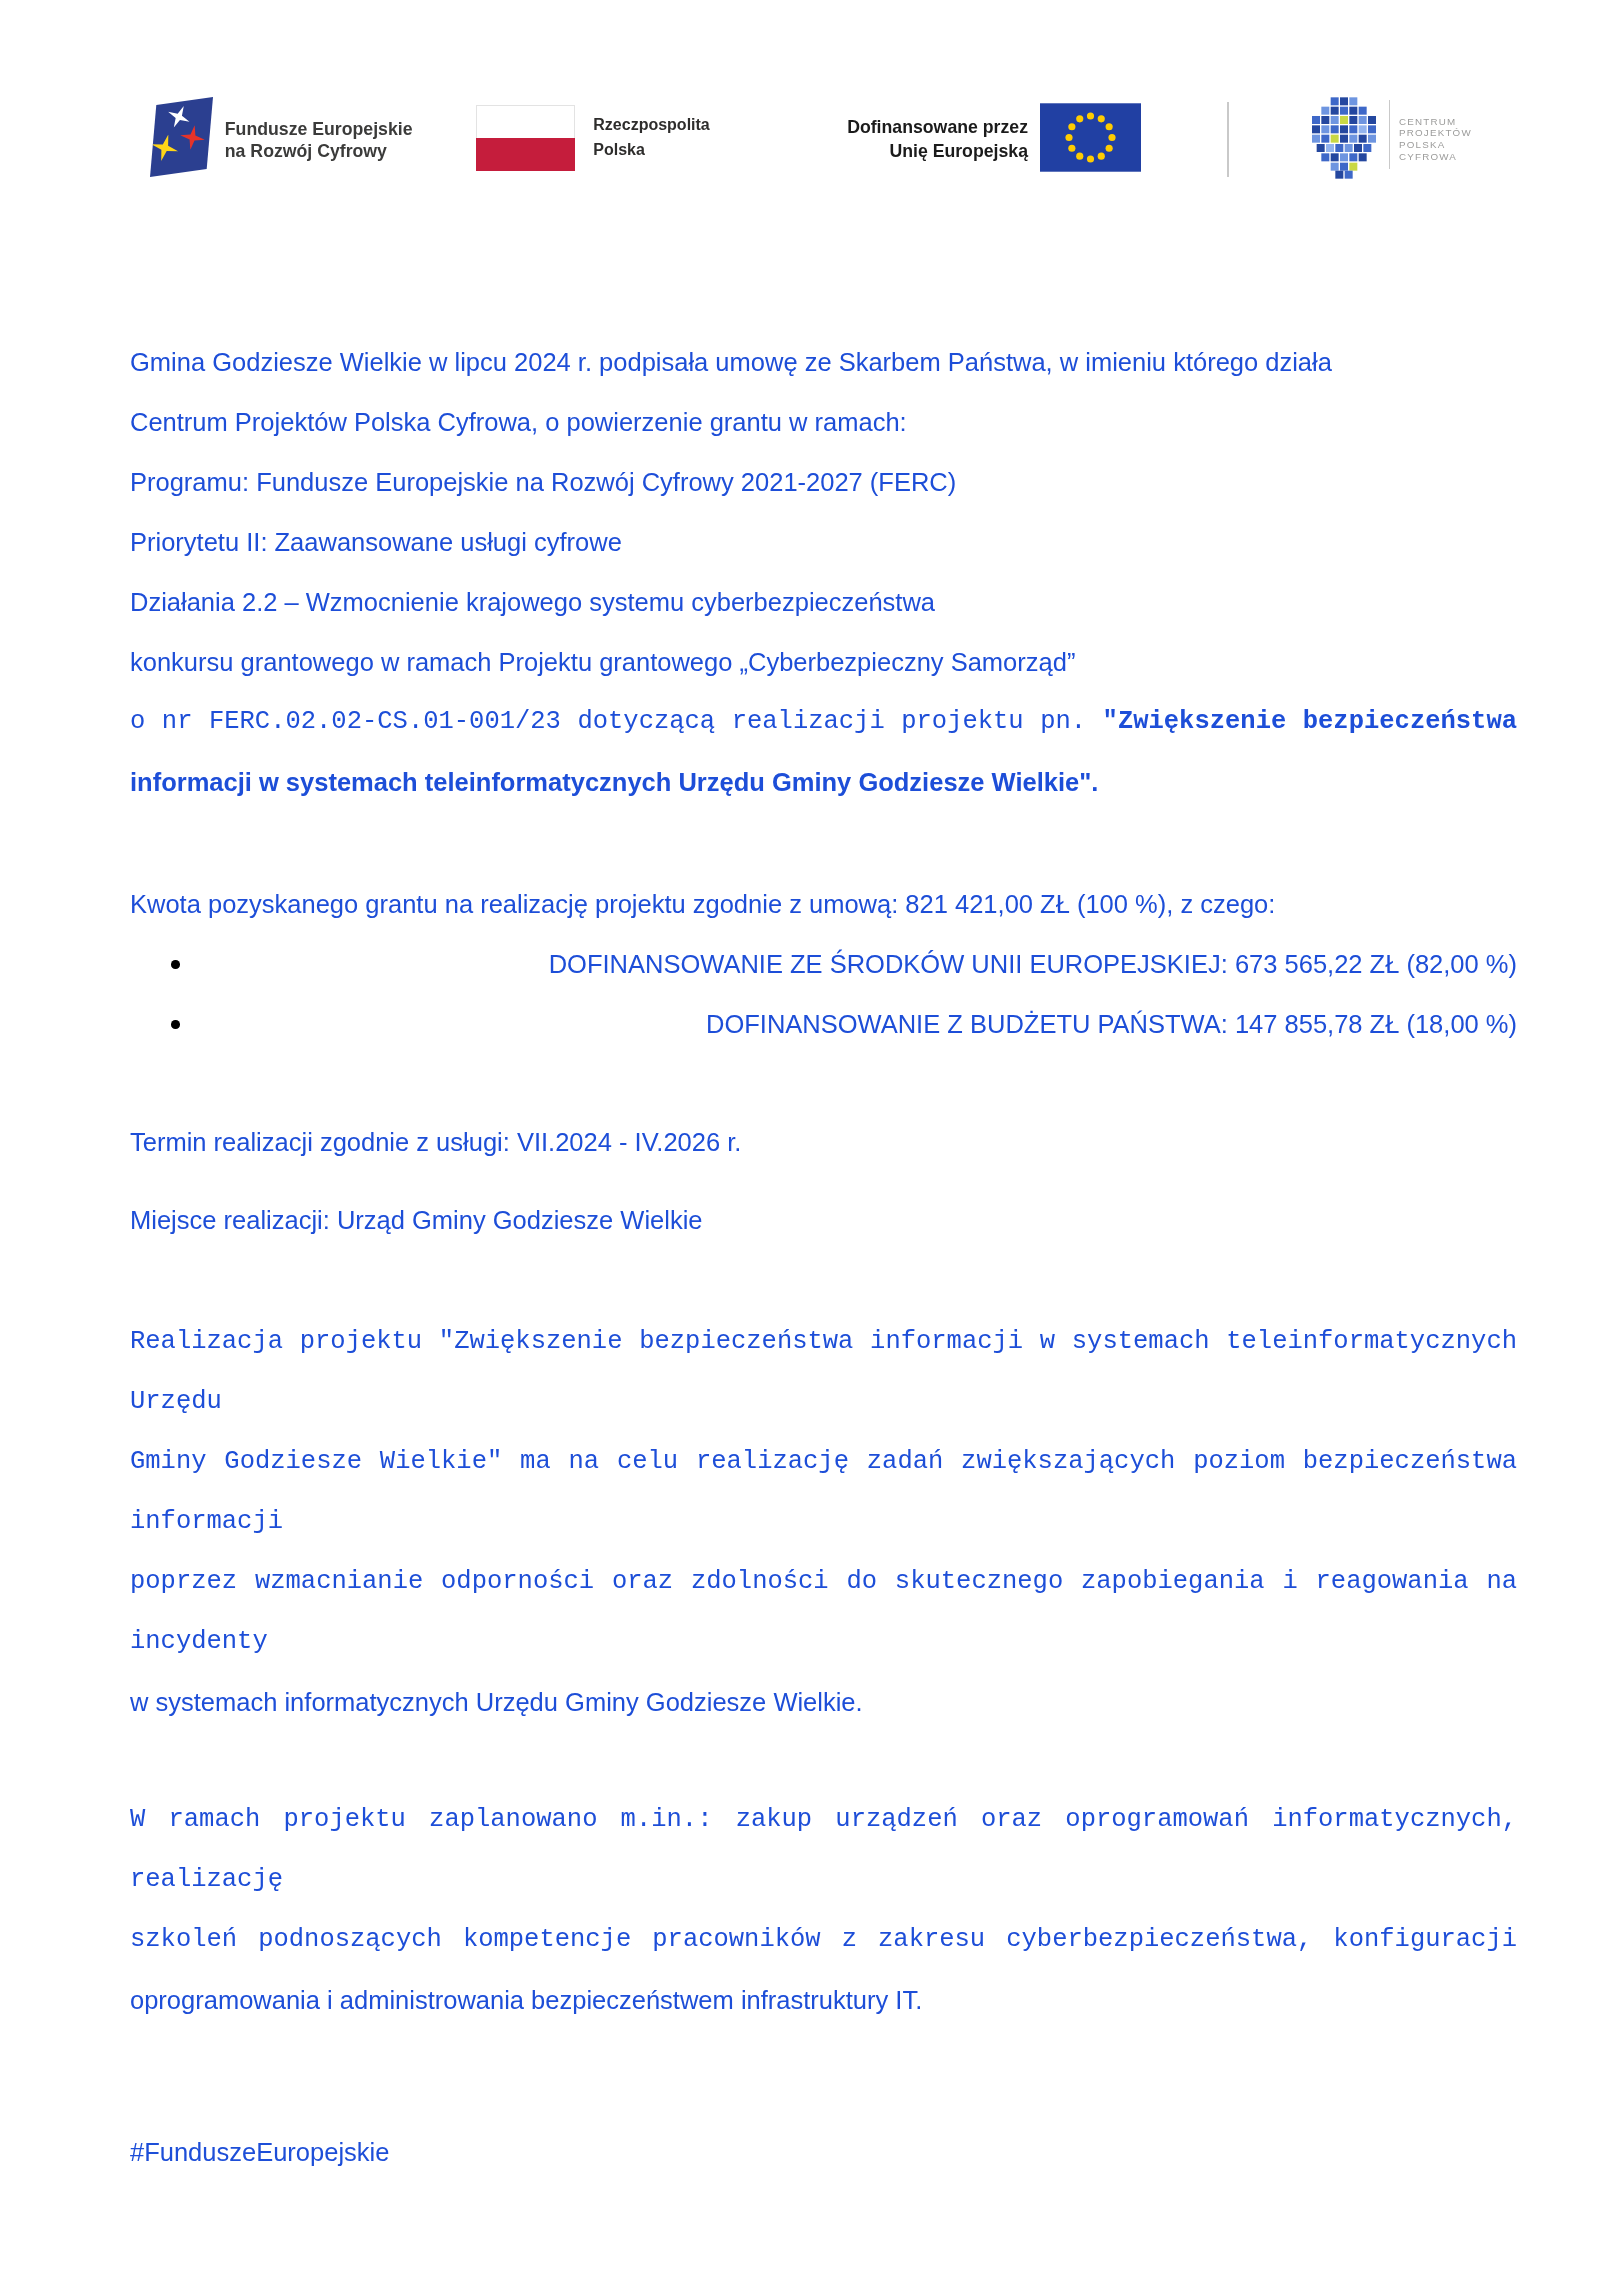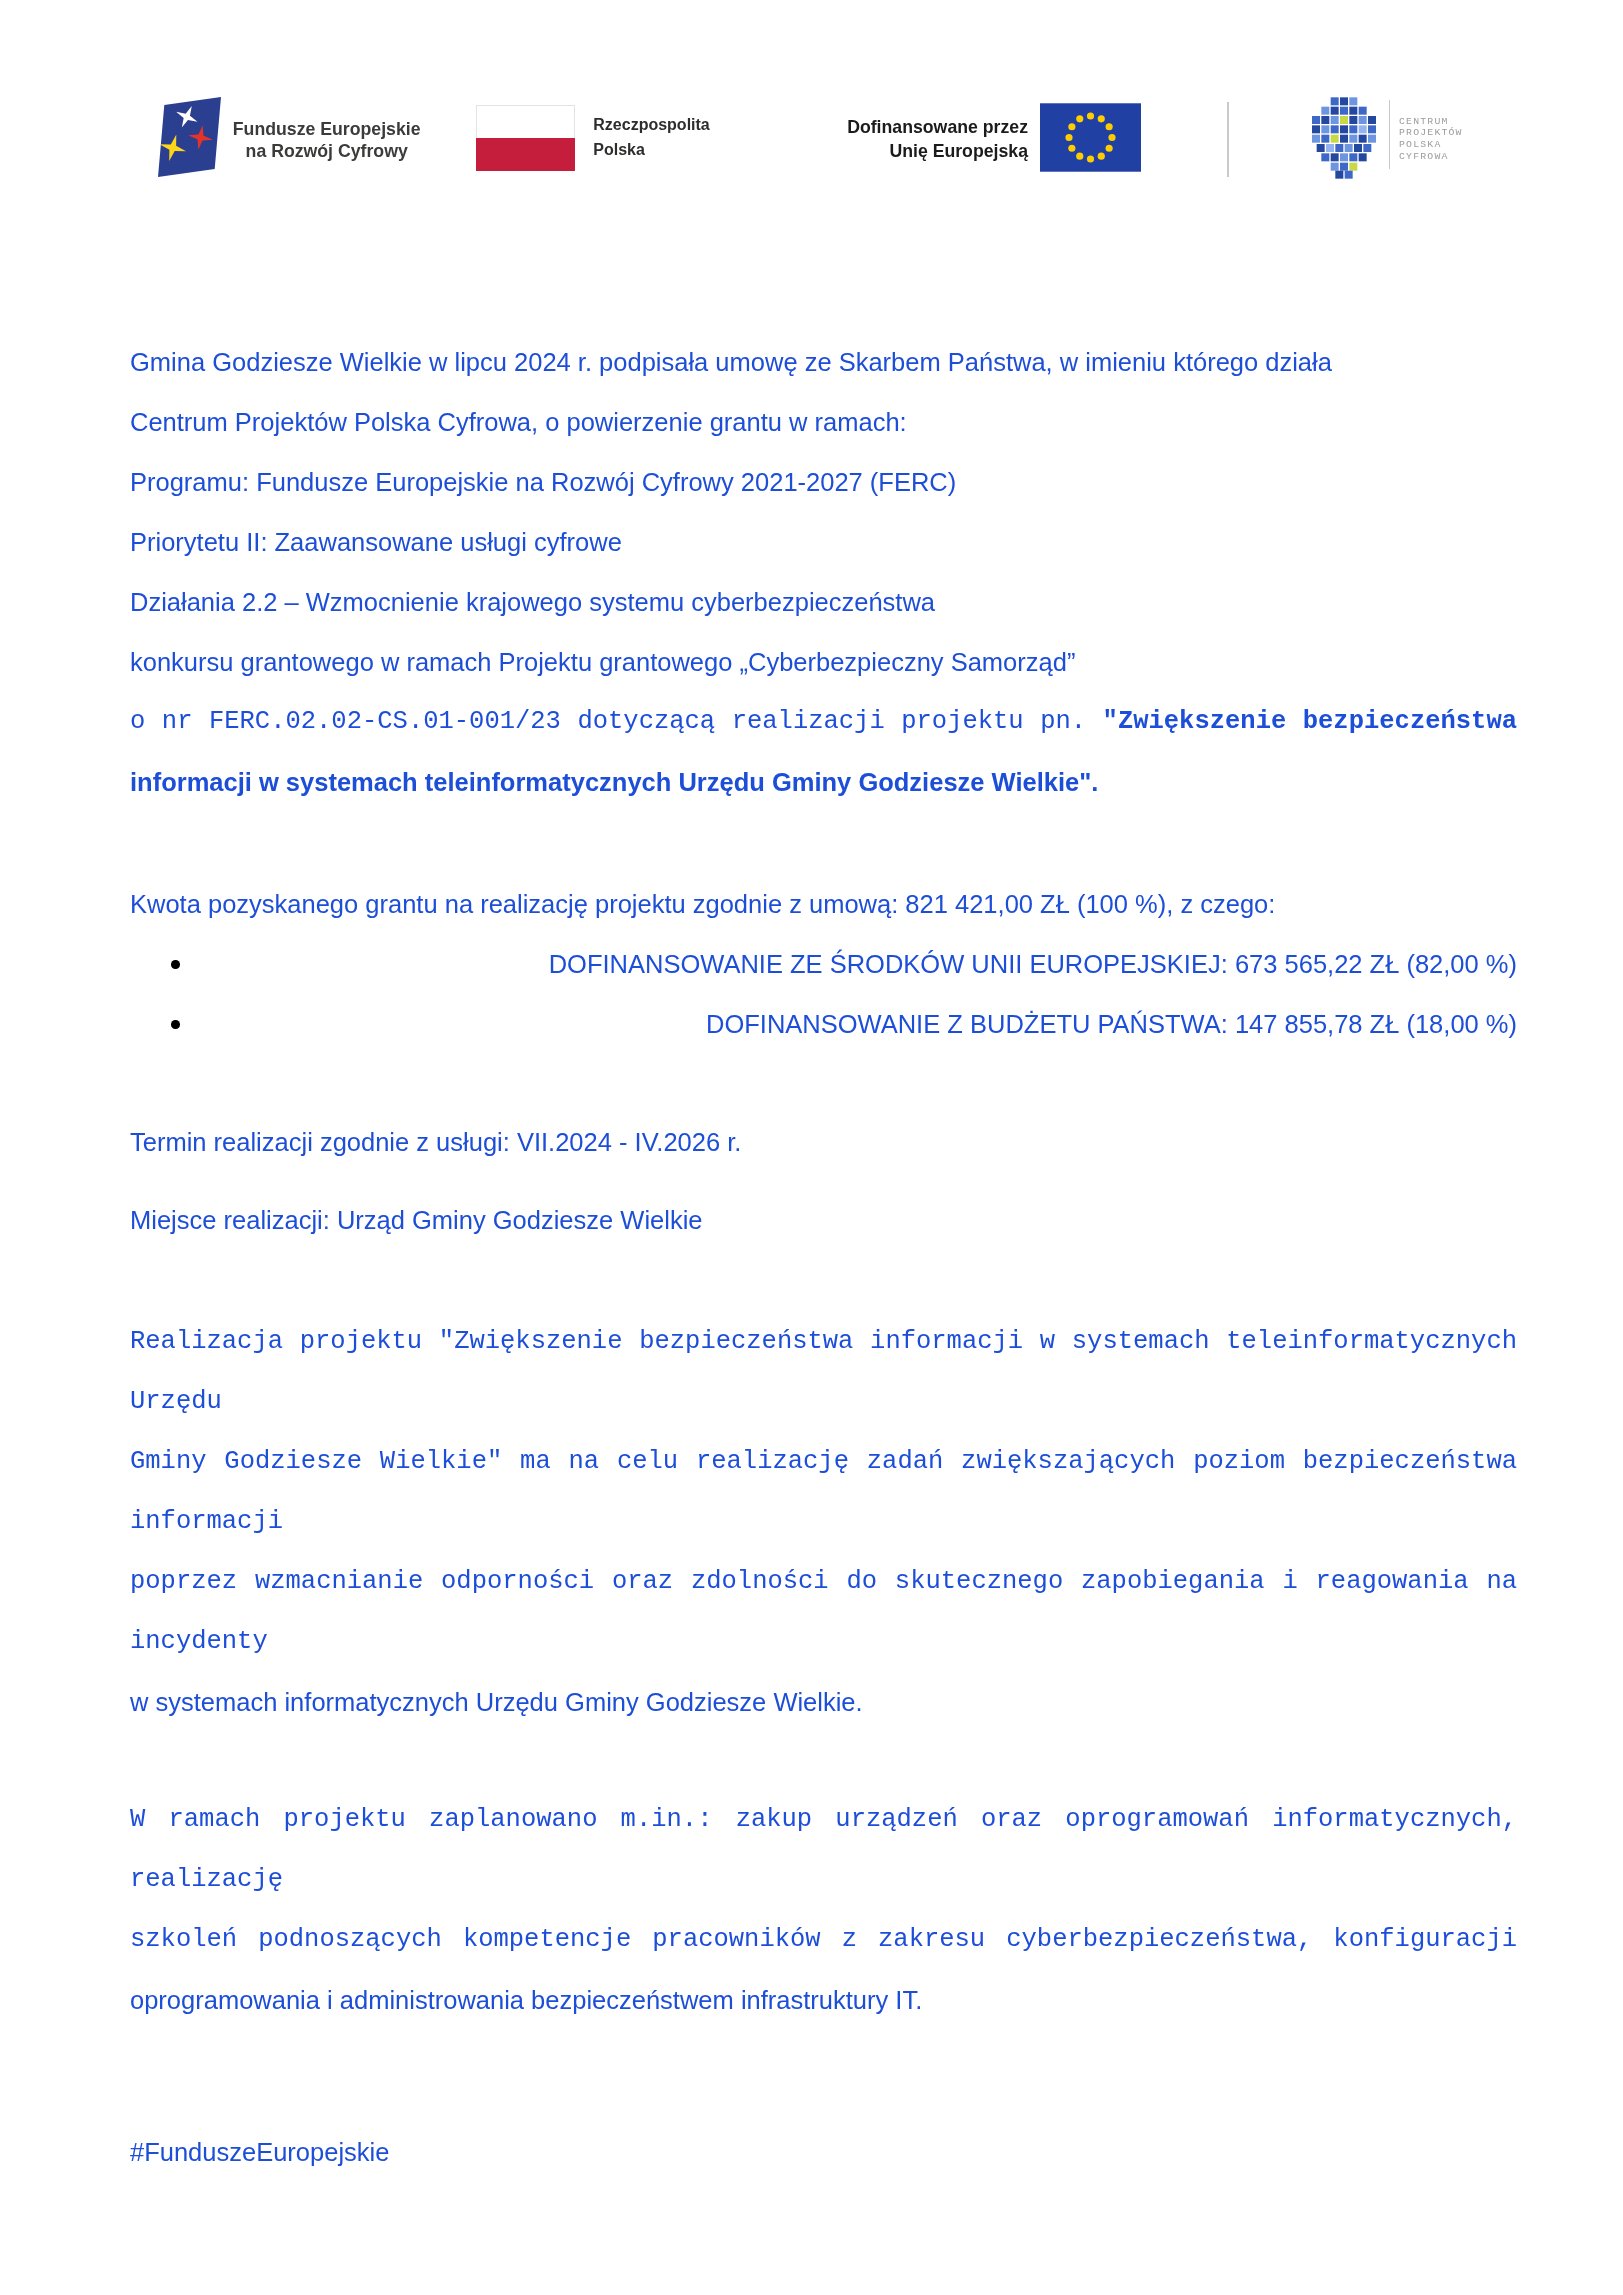--- a/index.html
+++ b/index.html
@@ -10,21 +10,21 @@
     font-family:"Liberation Sans", sans-serif;
     color:#1a1a1a;
     overflow:hidden;
     margin:0 auto;
   }
 
   
   .logo { position:absolute; }
 
   
-  .logo-fe { left:158px; top:97px; display:flex;text-align:center; }
+  .logo-fe { left:150px; top:97px; display:flex; }
   .fe-flag {
     position:relative; width:63px; height:80px;
     background:#2b3f90;
     clip-path:polygon(10% 10%, 100% 0%, 90% 90%, 0% 100%);
     flex:0 0 auto;
   }
   .star4 {
     position:absolute;
     clip-path:polygon(50% 0%, 60% 40%, 100% 50%, 60% 60%, 50% 100%, 40% 60%, 0% 50%, 40% 40%);
   }
@@ -42,21 +42,21 @@
 
   
   .logo-eufund { left:821px; top:103px; display:flex; }
   .eu-text { width:207px; text-align:right; font-weight:bold; font-size:17.7px; line-height:24px; color:#1b1b1b; padding-top:11.8px; }
   .eu-flag { margin-left:11.8px; flex:0 0 auto; }
 
   
   .header-divider { position:absolute; left:1227px; top:102px; width:2px; height:75px; background:#c9c9c9; }
 
   
-  .logo-cppc { left:1310px; top:96px; display:flex;font-family:Liberation Mono, monospace; }
+  .logo-cppc { left:1310px; top:96px; display:flex; }
   .cppc-map { flex:0 0 auto; }
   .cppc-divider { width:1.3px; height:69px; background:#c9c9c9; margin:3.9px 0 0 10.5px; flex:0 0 auto; }
   .cppc-text { margin-left:9.2px; padding-top:19.6px; font-size:9.8px; line-height:11.8px; letter-spacing:1.2px; color:#9c9c9b; white-space:nowrap; }
 
   
   .content { position:absolute; left:118px; top:332px; width:1387px; font-size:25.5px; line-height:60px; color:#1d4ed8;margin-left:12px; }
   .line { }
   .justify-last { text-align:justify; text-align-last:justify;font-family:Liberation Mono, monospace; }
   .bold { font-weight:bold; }
 

